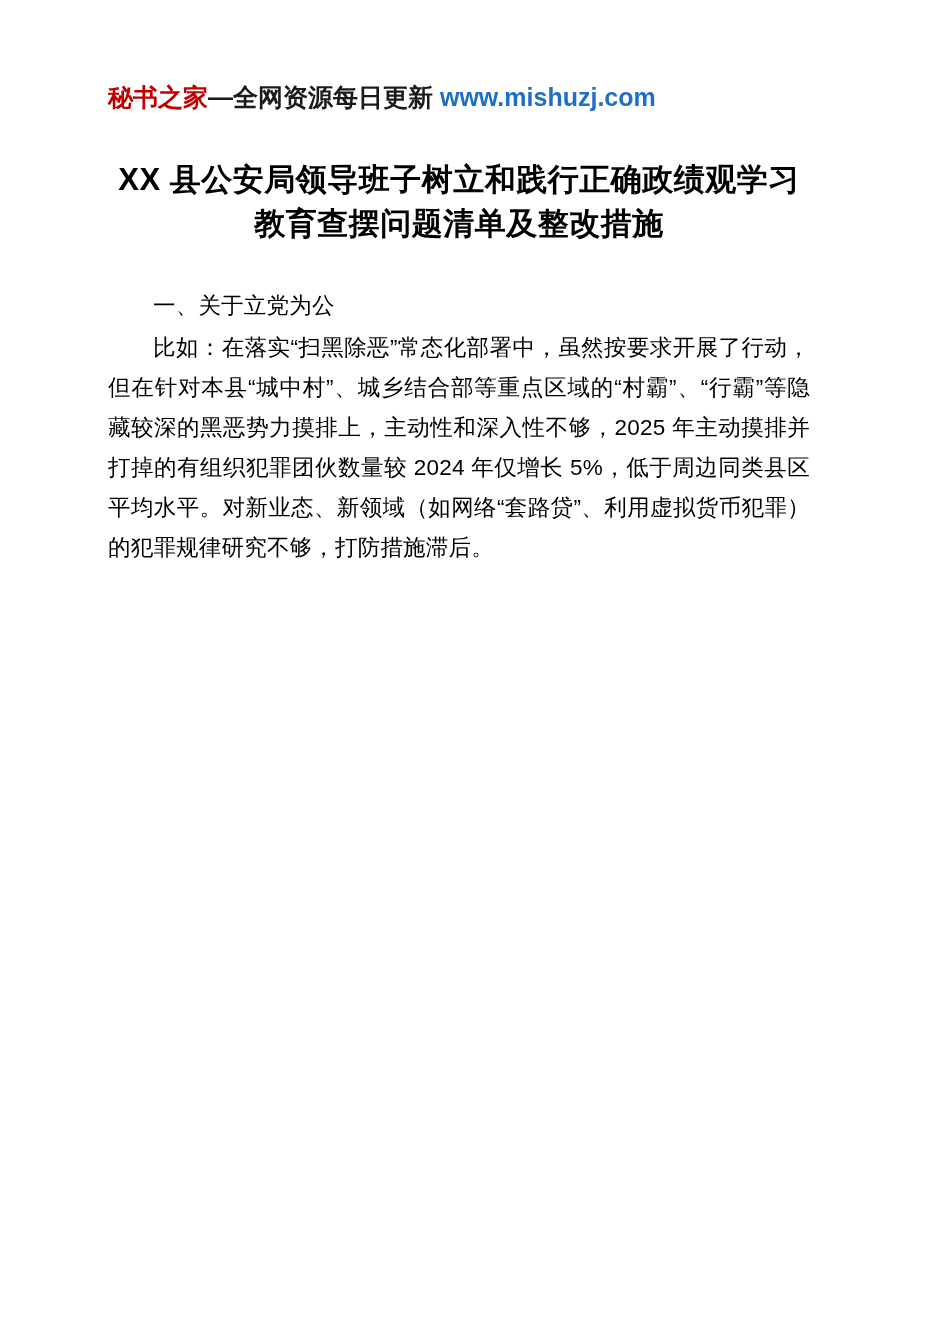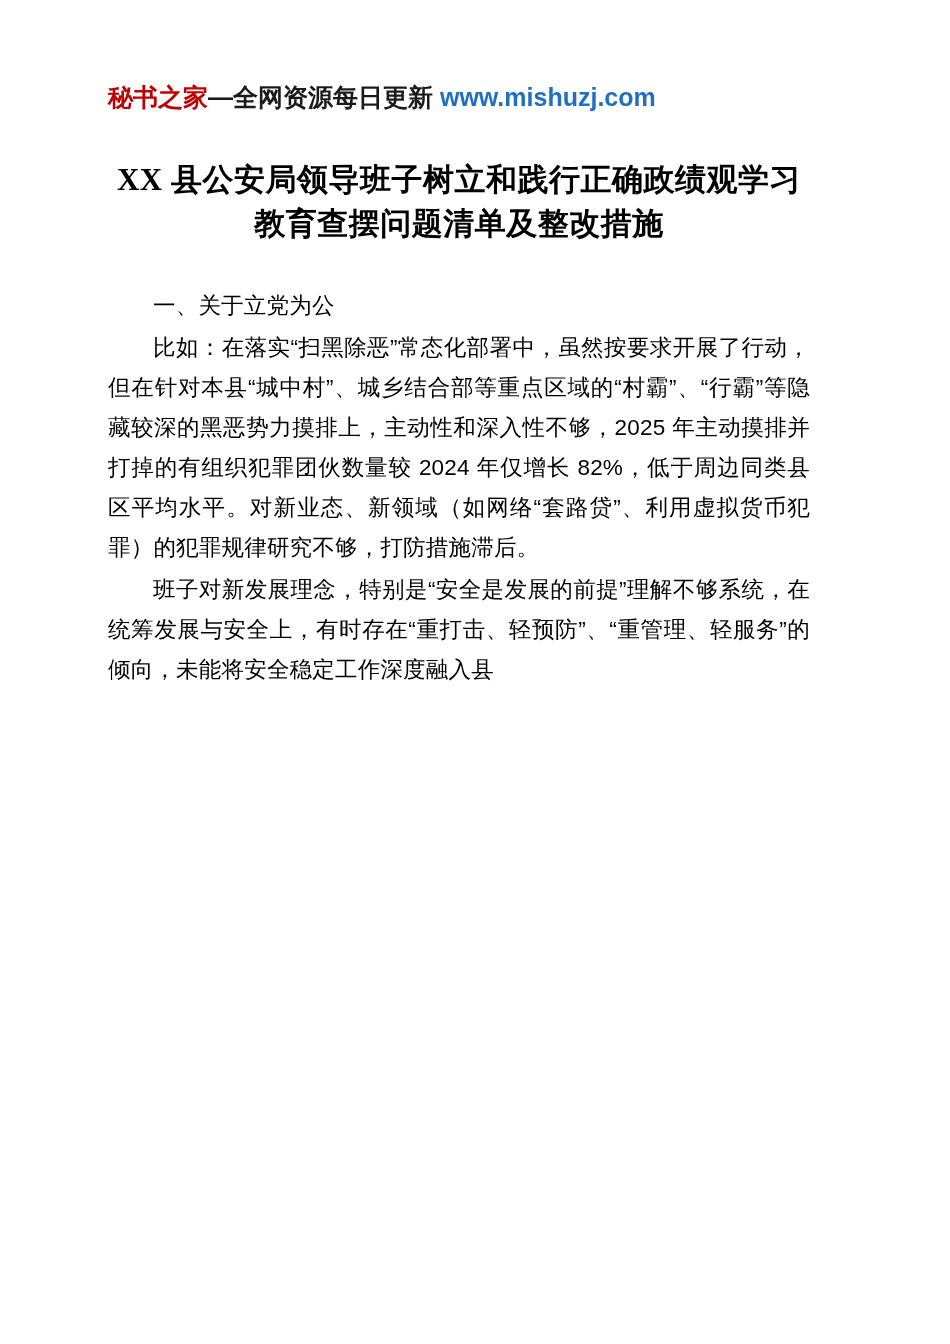--- a/index.html
+++ b/index.html
@@ -40,21 +40,20 @@
     color: #1f6fc4;
   }
   .doc-title {
     font-size: 31px;
     line-height: 1.42;
     font-weight: bold;
     text-align: center;
     letter-spacing: 0.5px;
     margin: 0 0 40px 0;
     color: #000000;
-    font-family: Liberation Serif, serif;
   }
   .para {
     font-size: 22.5px;
     line-height: 1.78;
     text-align: justify;
     text-justify: inter-ideograph;
     margin: 0 0 2px 0;
     text-indent: 45px;
     color: #000000;
     letter-spacing: 0.2px;
@@ -69,17 +68,16 @@
 <div class="page">
 
   <div class="watermark">
     <span class="brand">秘书之家</span><span class="tag">—全网资源每日更新 </span><span class="url">www.mishuzj.com</span>
   </div>
 
   <h1 class="doc-title">XX 县公安局领导班子树立和践行正确政绩观学习教育查摆问题清单及整改措施</h1>
 
   <div class="body-text">
     <p class="para">一、关于立党为公</p>
-    <p class="para">比如：在落实“扫黑除恶”常态化部署中，虽然按要求开展了行动，但在针对本县“城中村”、城乡结合部等重点区域的“村霸”、“行霸”等隐藏较深的黑恶势力摸排上，主动性和深入性不够，2025 年主动摸排并打掉的有组织犯罪团伙数量较 2024 年仅增长 82%，低于周边同类县区平均水平。对新业态、新领域（如网络“套路贷”、利用虚拟货币犯罪）的犯罪规律研究不够，打防措施滞后。</p>
-    <p class="para">班子对新发展理念，特别是“安全是发展的前提”理解不够系统，在统筹发展与安全上，有时存在“重打击、轻预防”、“重管理、轻服务”的倾向，未能将安全稳定工作深度融入县</p>
+    <p class="para">比如：在落实“扫黑除恶”常态化部署中，虽然按要求开展了行动，但在针对本县“城中村”、城乡结合部等重点区域的“村霸”、“行霸”等隐藏较深的黑恶势力摸排上，主动性和深入性不够，2025 年主动摸排并打掉的有组织犯罪团伙数量较 2024 年仅增长 5%，低于周边同类县区平均水平。对新业态、新领域（如网络“套路贷”、利用虚拟货币犯罪）的犯罪规律研究不够，打防措施滞后。</p>
   </div>
 
 </div>
 
 </body></html>

